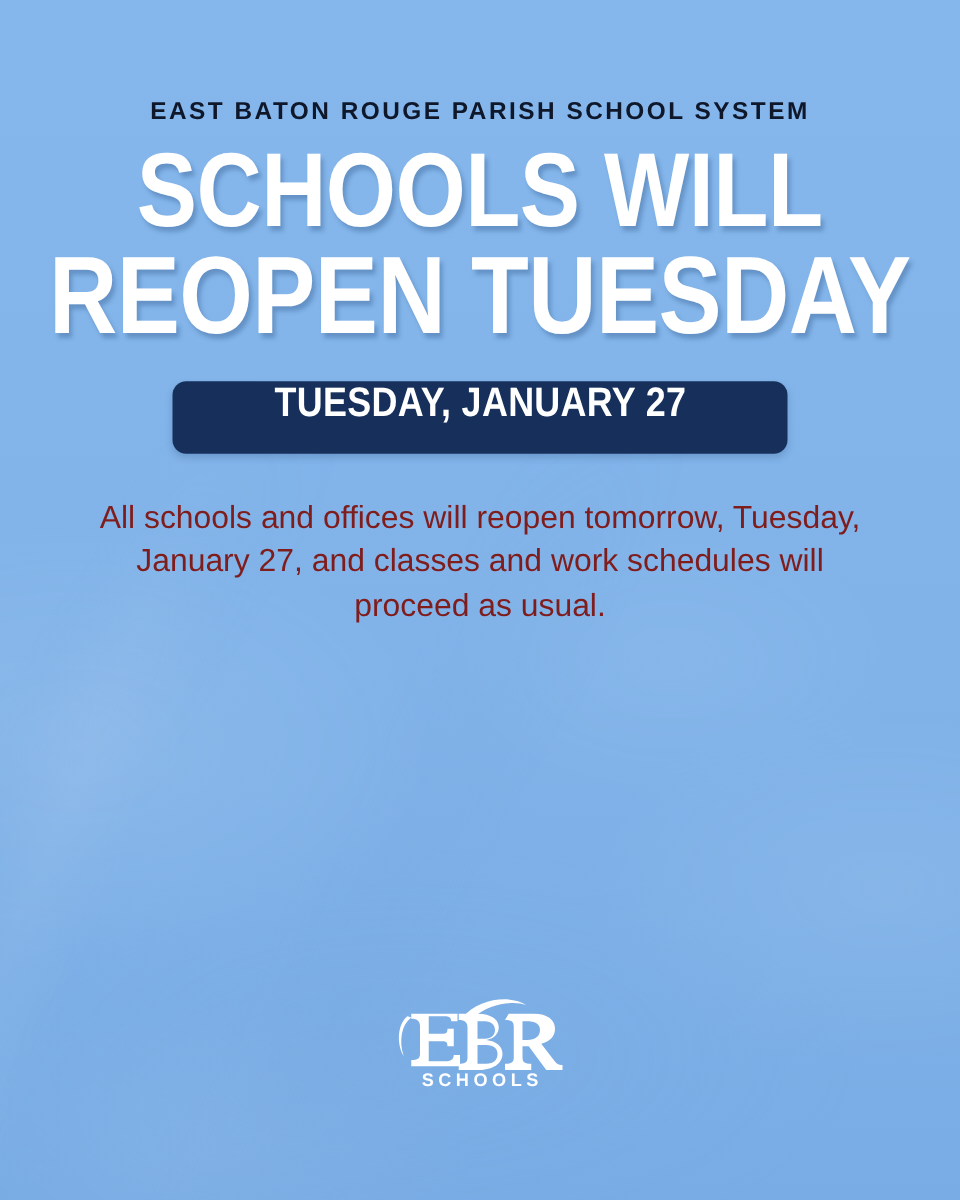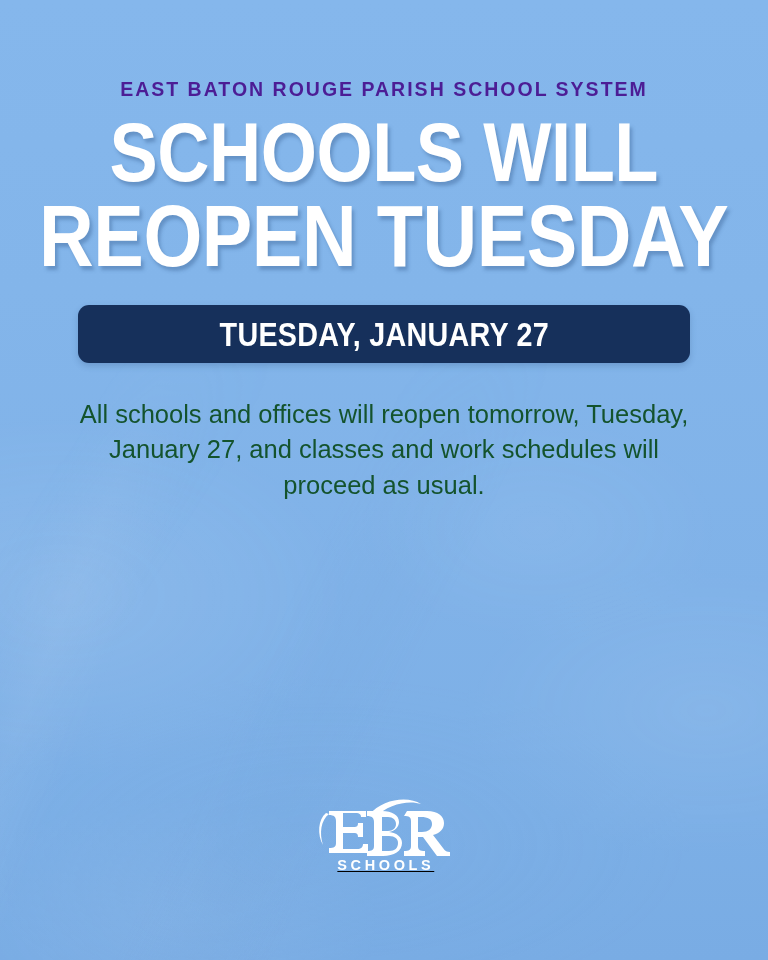--- a/index.html
+++ b/index.html
@@ -66,21 +66,21 @@
     display: flex;
     flex-direction: column;
     align-items: center;
   }
 
   .eyebrow {
     margin-top: 80px;
     font-size: 19.5px;
     font-weight: bold;
     letter-spacing: 2.0px;
-    color: #4c1d95;
+    color: #0f172a;
     text-align: center;
     line-height: 1;
     white-space: nowrap;
   }
 
   .headline {
     margin-top: 11px;
     text-align: center;
     color: #ffffff;
     font-weight: bold;
@@ -90,59 +90,58 @@
     text-shadow: 3px 4px 4px rgba(40,78,128,.34);
     transform: scaleX(.86);
     transform-origin: center top;
     white-space: nowrap;
   }
   .headline .hl-line { display: block; }
   .headline .hl-line.l2 { font-size: 88px; }
 
   .date-badge {
     margin-top: 26px;
-    width: 612px;
+    width: 492px;
     height: 58px;
     border-radius: 11px;
     background: #16305b;
     box-shadow: 0 3px 6px rgba(34,66,110,.22);
     display: flex;
-    align-items: center;
+    align-items: flex-start;
     justify-content: center;
   }
   .date-badge-text {
     color: #ffffff;
     font-weight: bold;
     font-size: 33px;
     letter-spacing: .3px;
     line-height: 1;
     transform: scaleX(.87);
     white-space: nowrap;
   }
 
   .body-block {
     margin-top: 34px;
     width: 640px;
     text-align: center;
-    color: #14532d;
+    color: #7f1d1d;
     font-size: 25.5px;
     line-height: 1.39;
     font-weight: normal;
   }
   .body-para + .body-para { margin-top: 32px; }
 
   
   .logo {
     position: absolute;
     left: 50%;
     top: 795px;
     transform: translateX(-50%);
     width: 190px;
     text-align: center;
-    text-decoration: underline;
   }
   .logo-mark {
     display: block;
     margin: 0 auto;
   }
   .logo-sub {
     display: block;
     margin-top: 1px;
     color: #ffffff;
     font-size: 14.5px;

